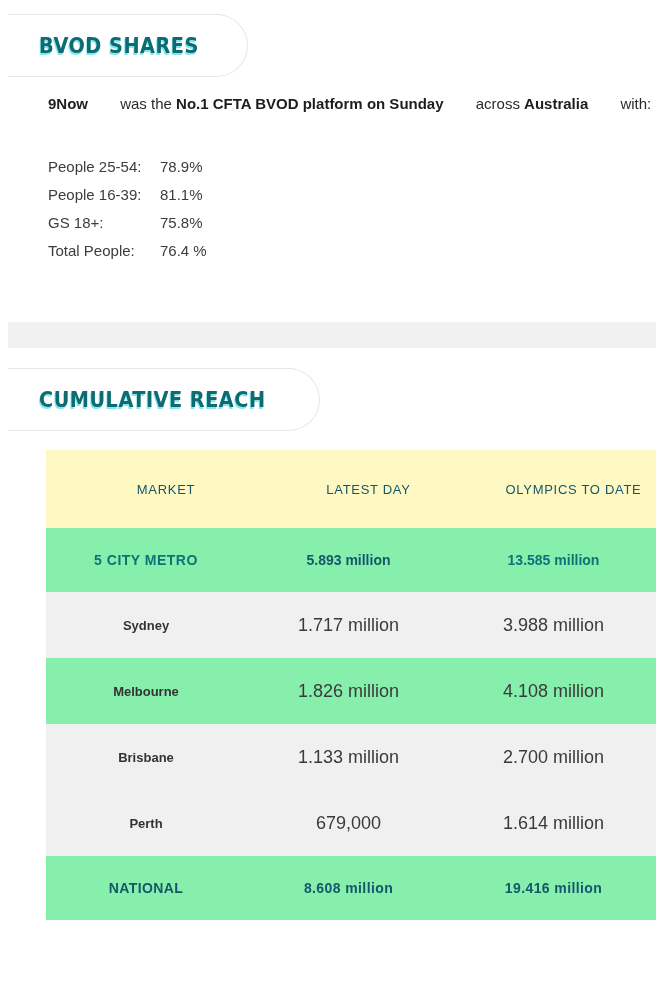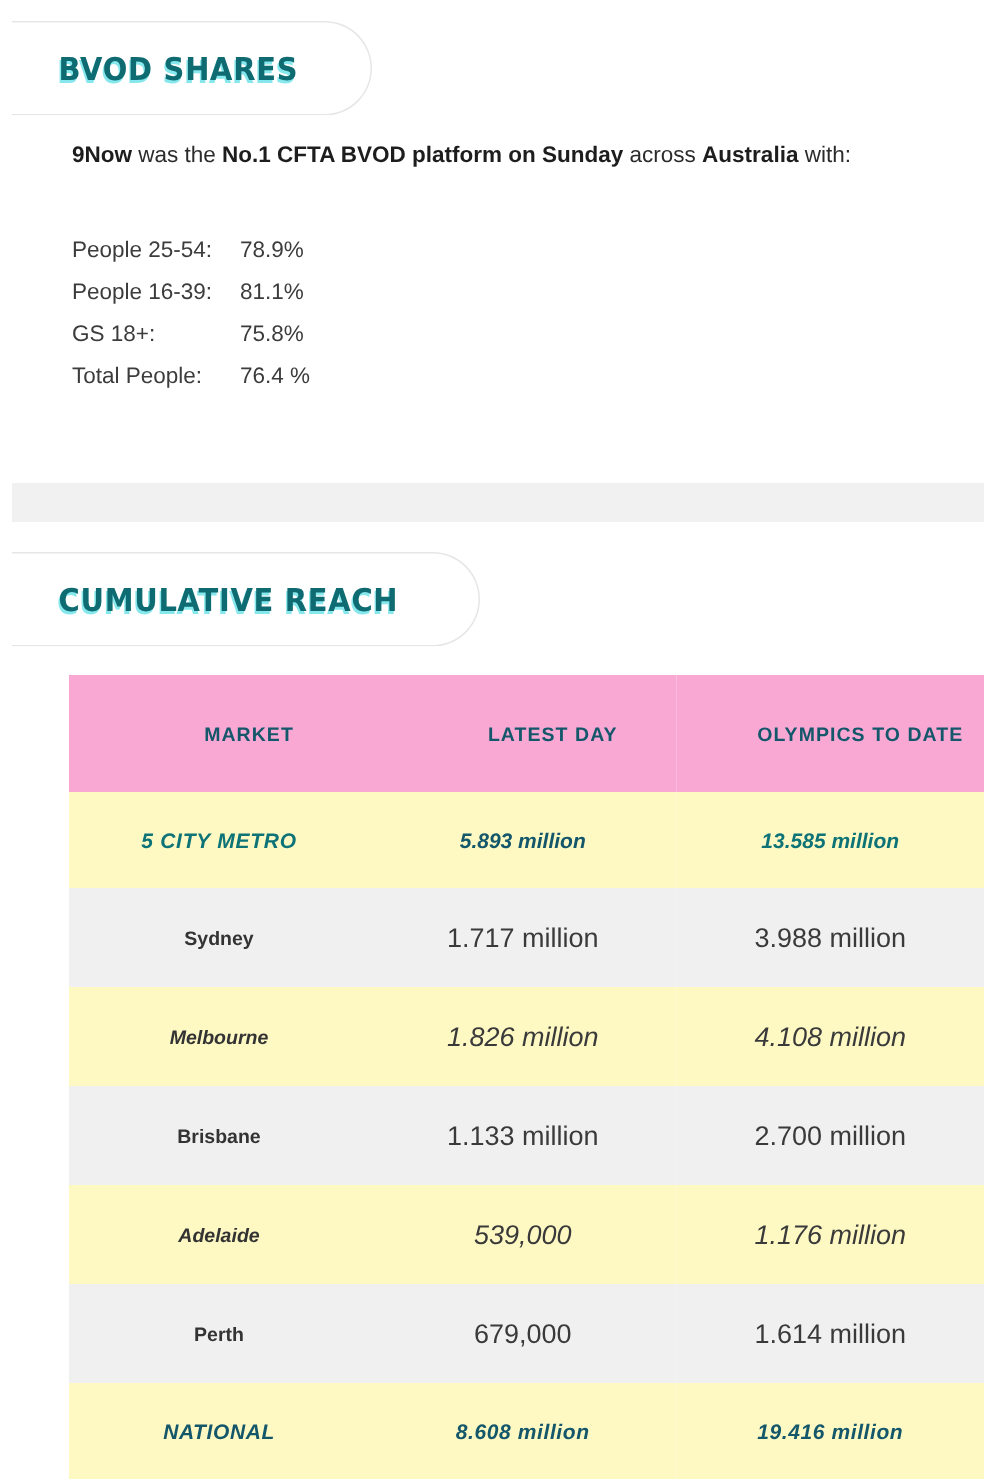--- a/index.html
+++ b/index.html
@@ -91,21 +91,21 @@
   .bvod-sentence {
     position: absolute;
     left: 40px;
     top: 94px;
     font-size: 15px;
     color: #2b2b2b;
     line-height: 20px;
     white-space: nowrap;
   }
   .bvod-sentence b { font-weight: bold; color: #1d1d1d; }
-  .bvod-sentence span.reg { font-weight: normal; }
+  .bvod-sentence span.reg { font-weight: normal; margin-left: 28px; }
 
   .stats {
     position: absolute;
     left: 40px;
     top: 152px;
   }
   .stat-row {
     display: flex;
     height: 28px;
     align-items: center;
@@ -133,29 +133,29 @@
     padding: 0;
     text-align: center;
     vertical-align: middle;
   }
   .col-market  { width: 200px; }
   .col-latest  { width: 205px; }
   .col-todate  { width: 205px; }
 
   .thead-row th {
     height: 78px;
-    background: #f9a8d4;
+    background: #fef9c3;
     font-size: 13px;
-    font-weight: bold;
+    font-weight: normal;
     letter-spacing: 0.7px;
     color: #14576b;
     padding-left: 40px;
   }
 
-  .row-shade-light td { background: #fef9c3; font-style: italic; }
+  .row-shade-light td { background: #86efac; }
   .row-shade-dark  td { background: #f0f0f0; text-align: center; }
 
   .row-total td { height: 64px; }
   .row-city  td { height: 66px; }
 
   .cell-metro-label {
     font-size: 14px;
     font-weight: bold;
     letter-spacing: 0.5px;
     color: #0d7377;
@@ -261,25 +261,20 @@
         <tr class="row-shade-light row-city">
           <td class="cell-city-label">Melbourne</td>
           <td class="cell-city-value">1.826 million</td>
           <td class="cell-city-value">4.108 million</td>
         </tr>
         <tr class="row-shade-dark row-city">
           <td class="cell-city-label">Brisbane</td>
           <td class="cell-city-value">1.133 million</td>
           <td class="cell-city-value">2.700 million</td>
         </tr>
-        <tr class="row-shade-light row-city">
-          <td class="cell-city-label">Adelaide</td>
-          <td class="cell-city-value">539,000</td>
-          <td class="cell-city-value">1.176 million</td>
-        </tr>
         <tr class="row-shade-dark row-city">
           <td class="cell-city-label">Perth</td>
           <td class="cell-city-value">679,000</td>
           <td class="cell-city-value">1.614 million</td>
         </tr>
         <tr class="row-shade-light row-total">
           <td class="cell-national-label">NATIONAL</td>
           <td class="cell-national-value">8.608 million</td>
           <td class="cell-national-value">19.416 million</td>
         </tr>

